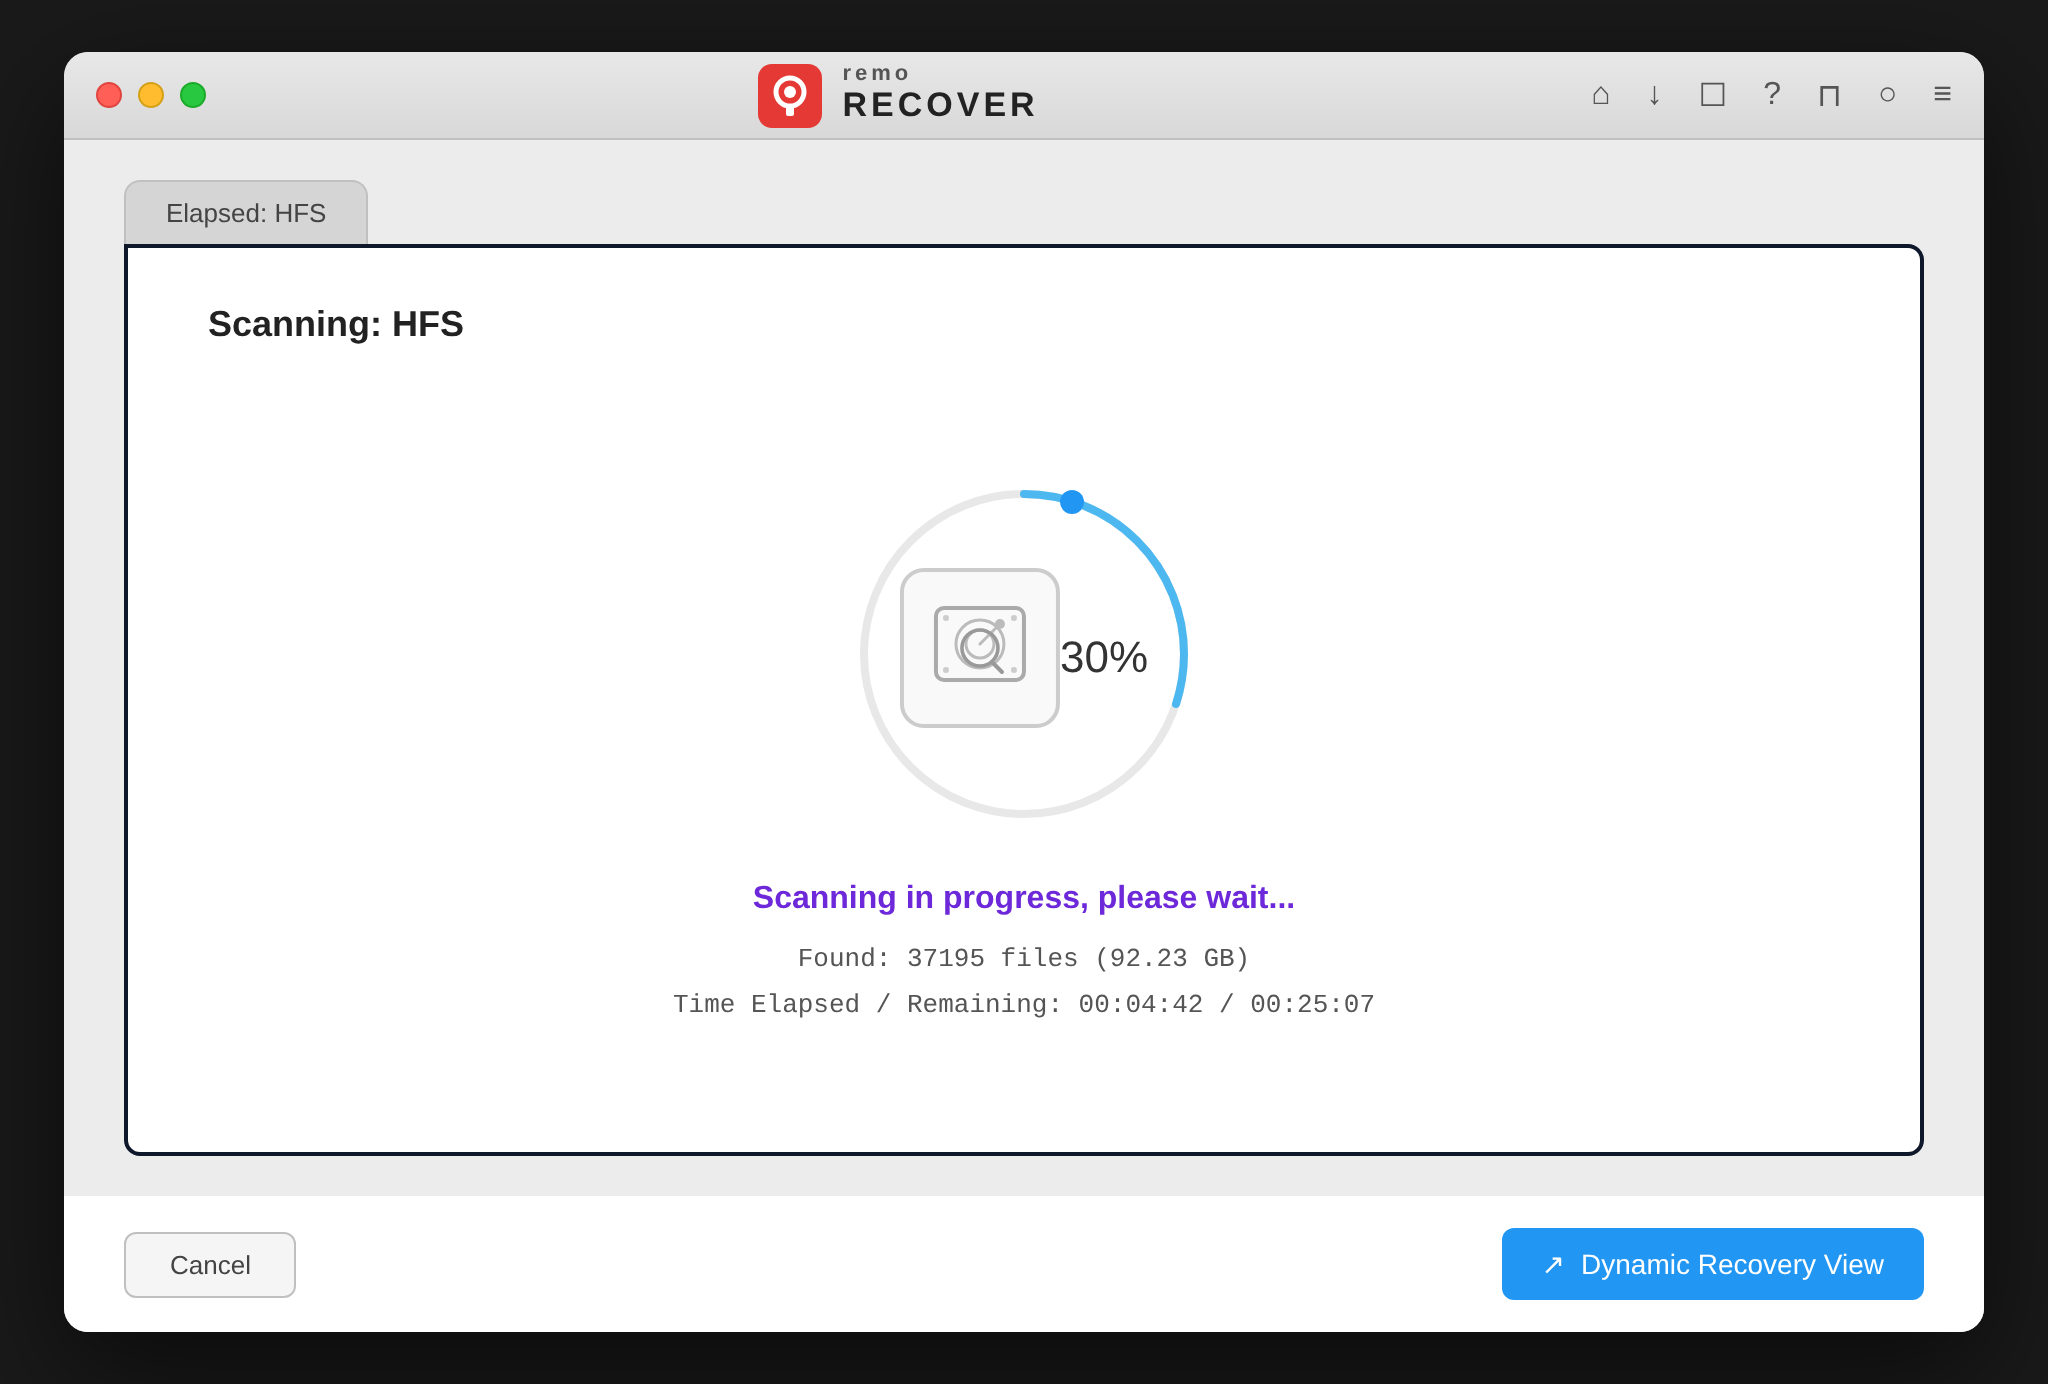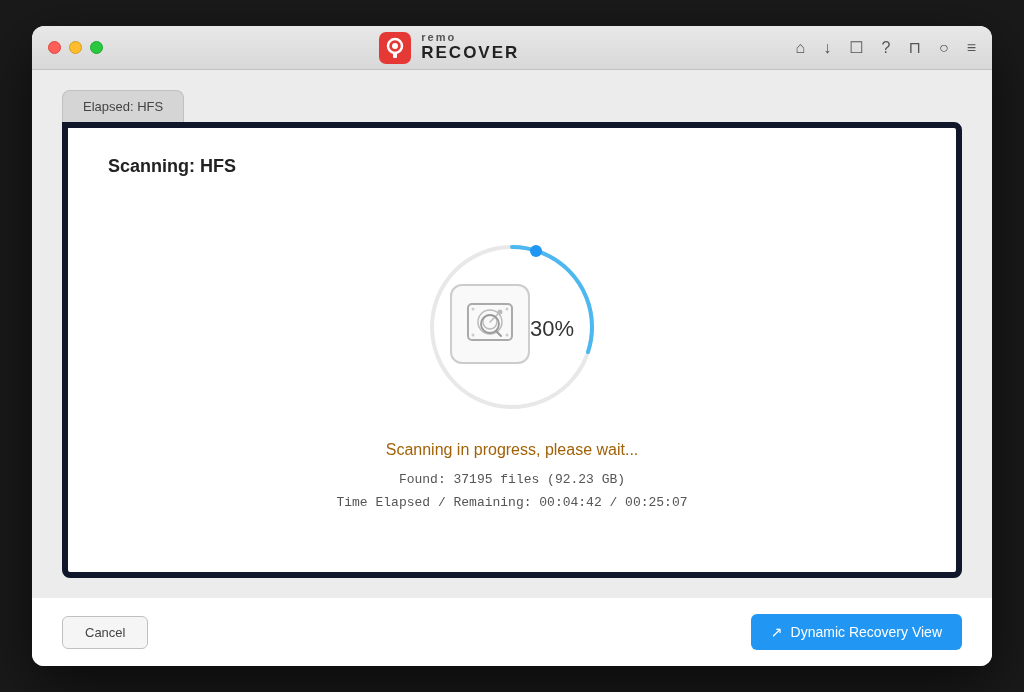--- a/index.html
+++ b/index.html
@@ -120,21 +120,21 @@
 
     
     .content-panel {
       background: #ffffff;
       border-radius: 0 8px 8px 8px;
       flex: 1;
       padding: 28px 40px;
       display: flex;
       flex-direction: column;
       align-items: center;
-      border: 6px solid #0f172a;
+      border: 2px solid #0f172a;
     }
 
     .panel-title {
       font-size: 18px;
       font-weight: 600;
       color: #222;
       align-self: flex-start;
       margin-bottom: 30px;
     }
 
@@ -201,22 +201,22 @@
 
     .progress-percent {
       font-size: 22px;
       font-weight: 500;
       color: #333;
       margin-top: 4px;
     }
 
     .status-text {
       font-size: 16px;
-      font-weight: 400;
-      color: #a16207;
+      font-weight: 700;
+      color: #6d28d9;
       margin-bottom: 10px;
     }
 
     .stats-text {
       font-size: 13px;
       color: #555;
       text-align: center;
       line-height: 1.7;
       font-family: Liberation Mono, monospace;
     }

